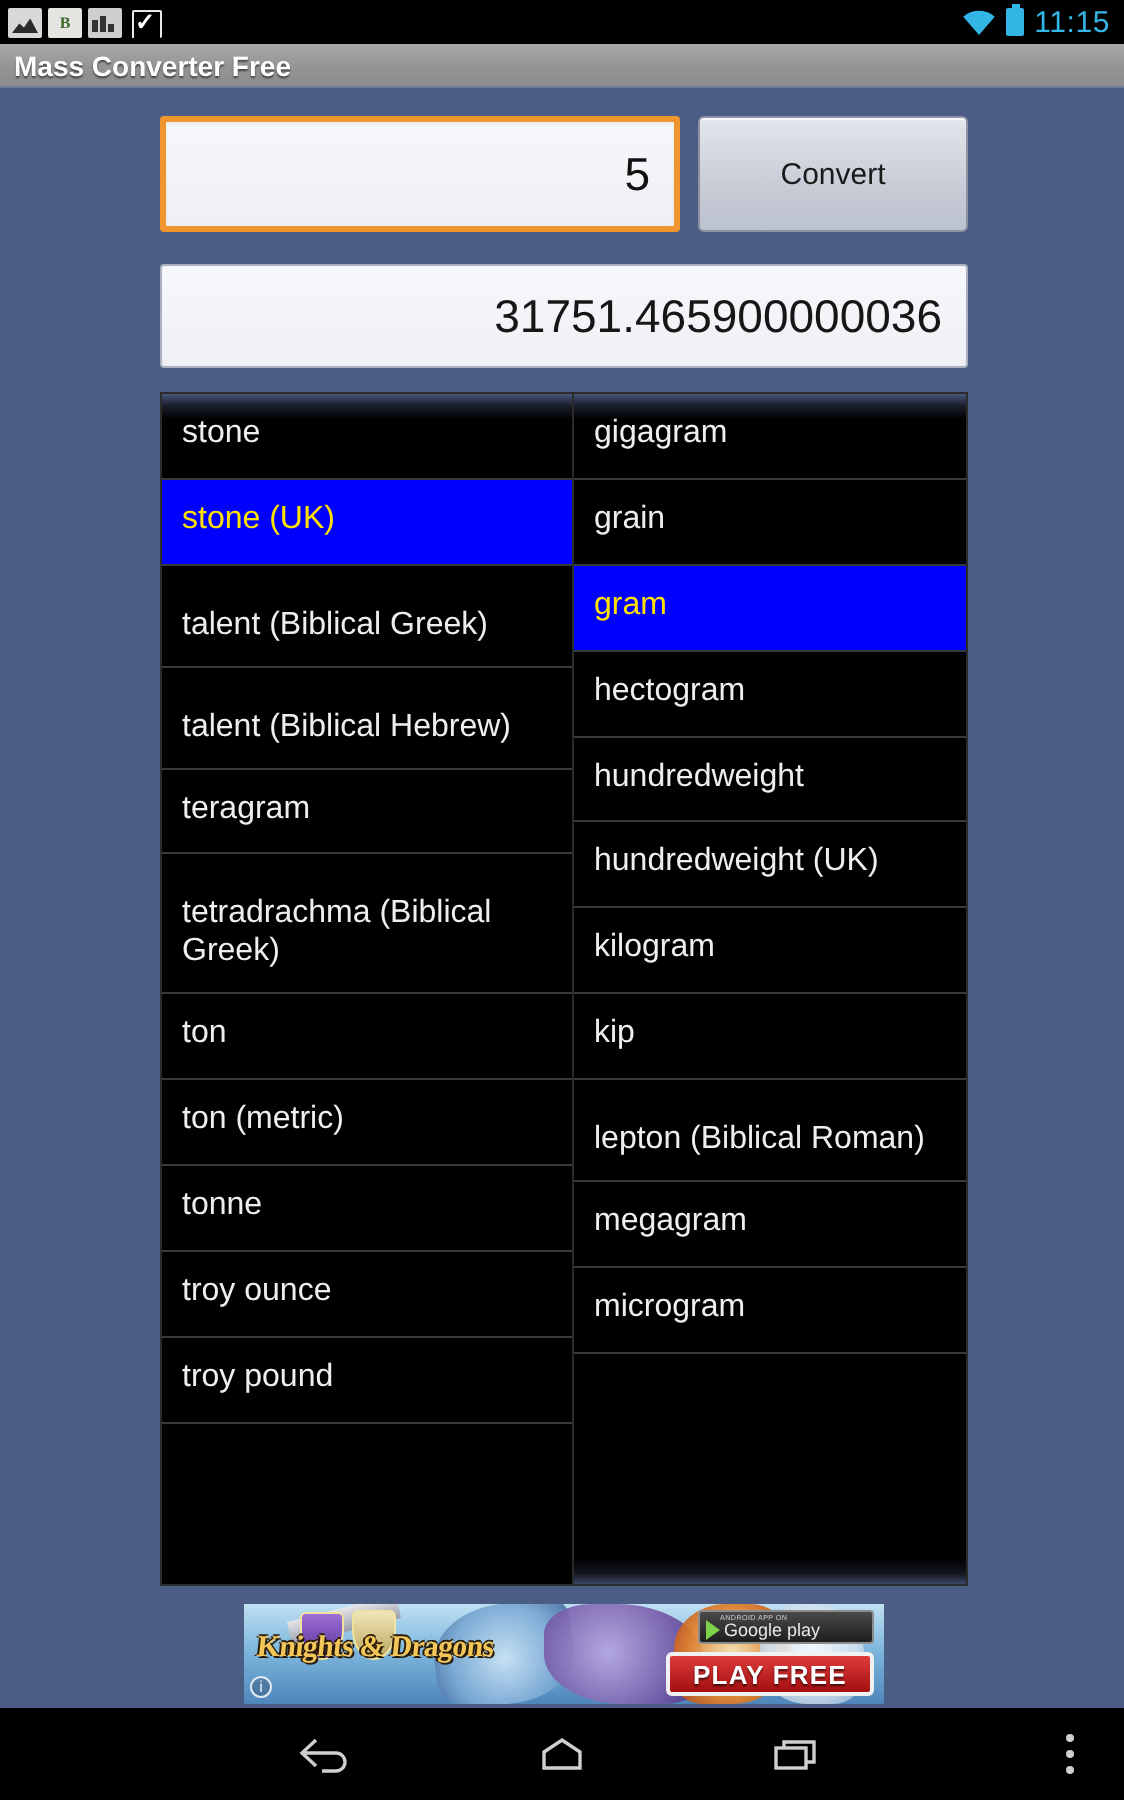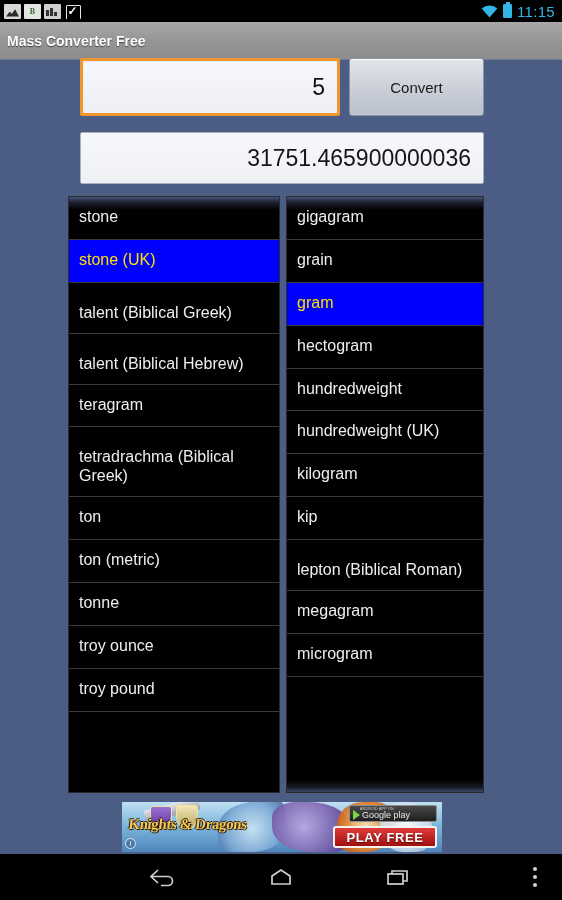--- a/index.html
+++ b/index.html
@@ -60,21 +60,21 @@
     position:relative; background:#33b5e5;
   }
   .batt-ico::before{
     content:""; position:absolute; top:-3.5px; left:2px; width:4px; height:2px;
     background:#33b5e5;
   }
   #status-clock{ color:#33b5e5; font-size:15px; letter-spacing:.3px; }
 
   
   #title-bar{
-    position:absolute; top:22px; left:0; width:562px; height:38px;
+    position:absolute; top:22px; left:0; width:562px; height:22px;
     background:linear-gradient(#a8a8a8,#949494 55%,#8d8d8d);
     border-bottom:1px solid #6f7d9c;
     display:flex; align-items:center;
   }
   #title-text{
     color:#fff; font-size:14px; font-weight:bold; padding-left:7px;
     text-shadow:0 1px 1px rgba(0,0,0,.55);
   }
 
   
@@ -108,21 +108,21 @@
     padding-right:12px; font-size:23px; color:#161616;
   }
 
   
   .list-panel{
     position:absolute; top:196px; height:597px;
     background:#000;
     border:1px solid #2b2b2b;
     overflow:hidden;
   }
-  #list-from{ left:68px;  width:212px; }
+  #list-from{ left:80px;  width:212px; }
   #list-to{   left:286px; width:198px; }
   .list-scroll{ position:absolute; inset:0; }
   .list-item{
     border-bottom:1px solid #3a3a3a;
     color:#eceff1; font-size:16px;
     padding:11px 10px 12px 10px;
     line-height:1.18;
     background:#000;
   }
   .list-item.selected{ background:#0000ff; color:#ffe100; }

